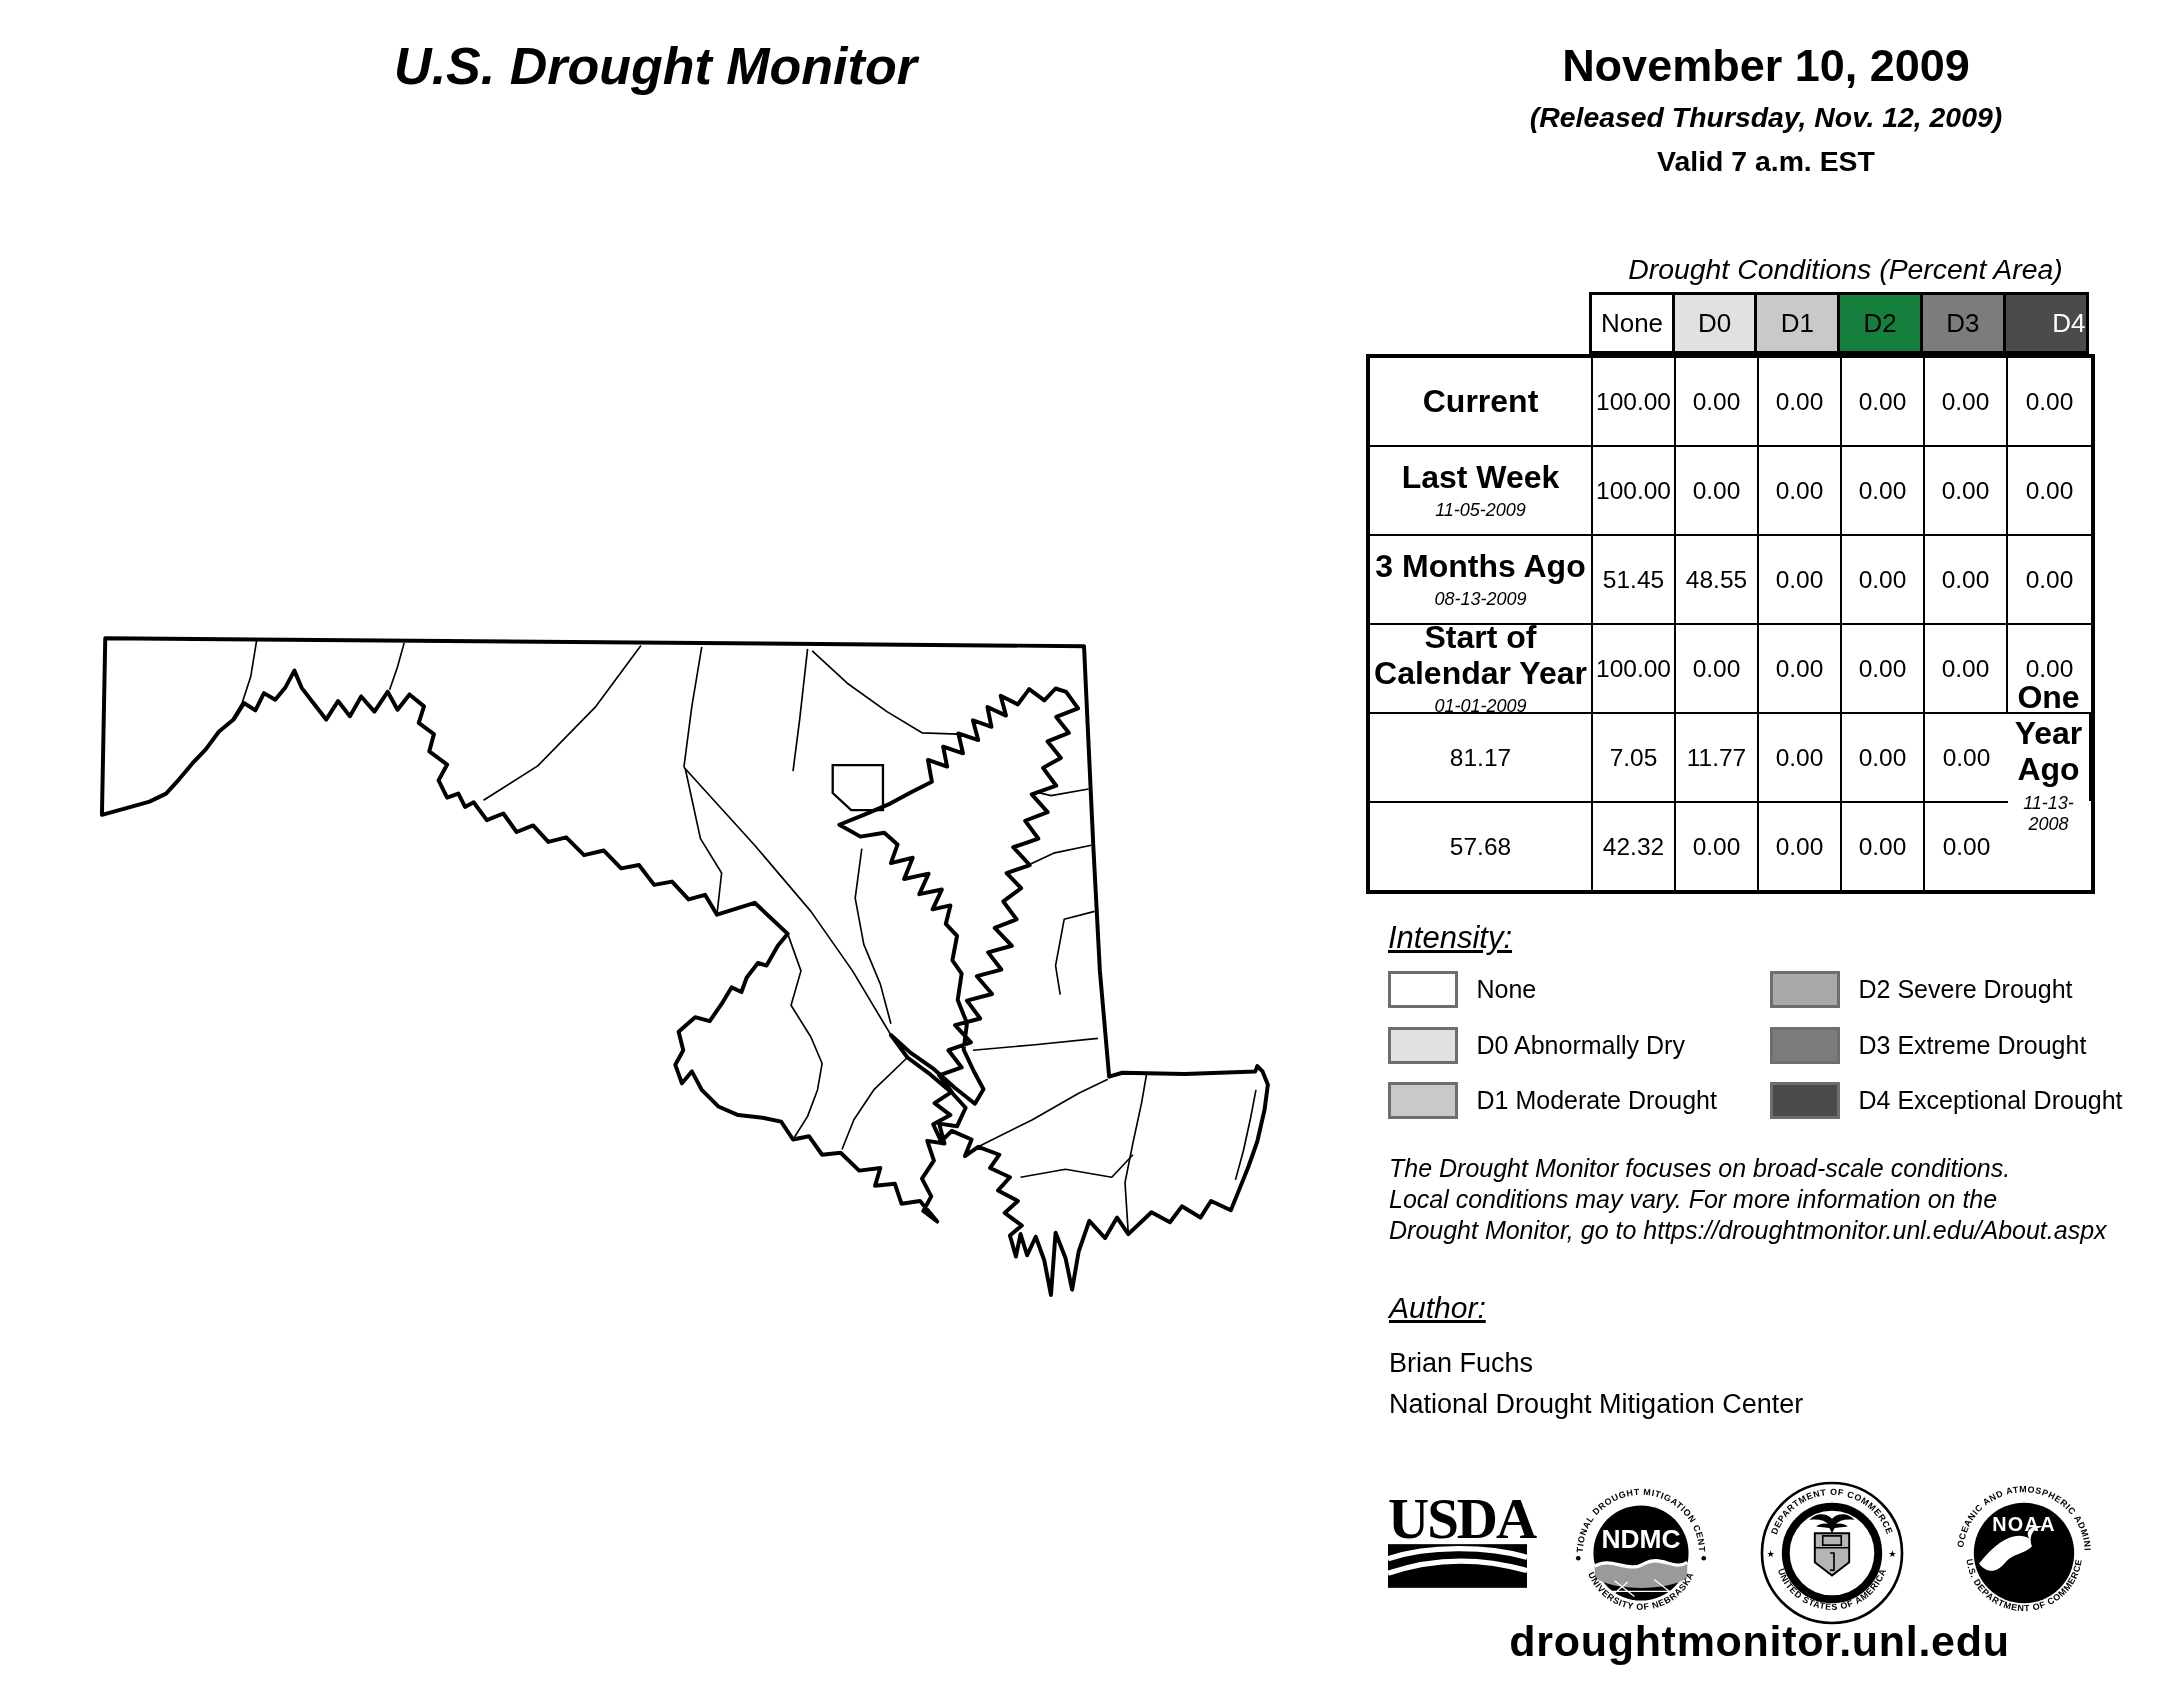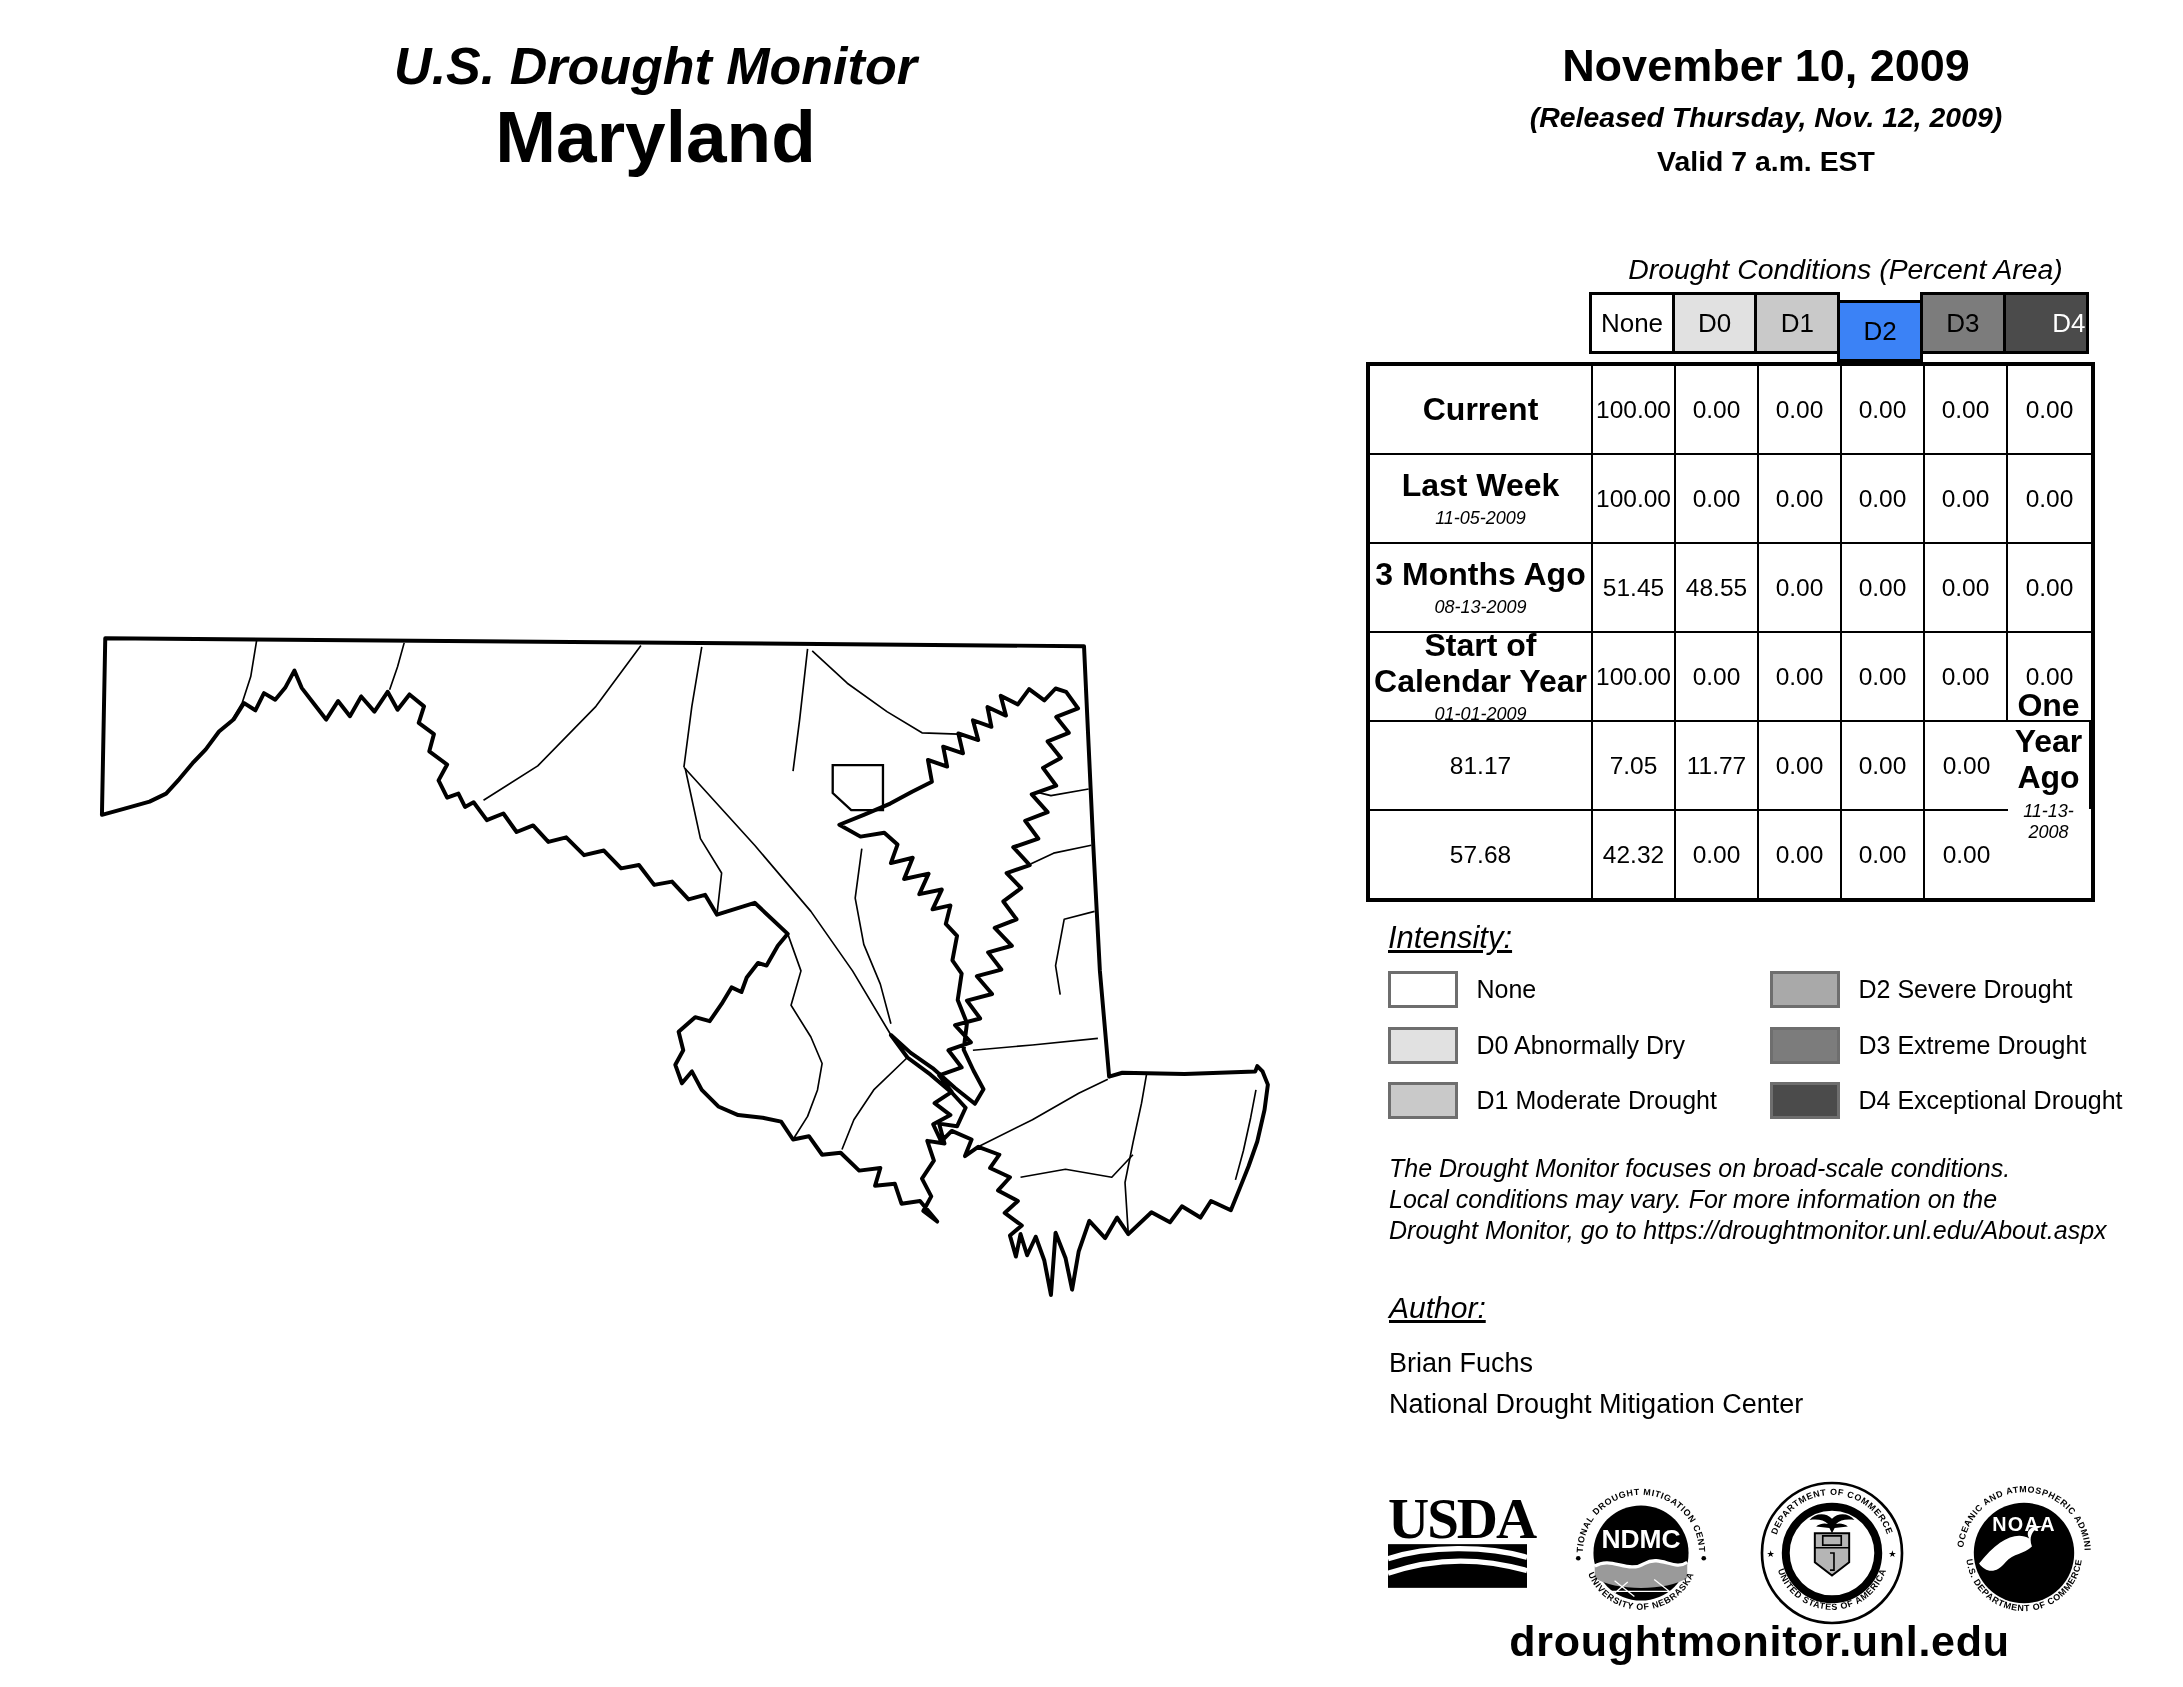--- a/index.html
+++ b/index.html
@@ -49,21 +49,20 @@
   .footer-url{left:1422px;top:1617px;width:675px;text-align:center;font-size:43px;font-weight:bold;letter-spacing:0.7px;}
 
   svg text{font-family:"Liberation Sans",sans-serif;}
   .ringtext{font-size:13.5px;font-weight:bold;letter-spacing:1px;}
 </style>
 </head>
 <body>
 
 <div class="abs title-block">
   <div class="title-main">U.S. Drought Monitor</div>
-  <div class="title-state">Maryland</div>
 </div>
 
 <div class="abs" style="left:93px;top:627px;">
 <svg width="1201" height="701" viewBox="0 0 1815 1060">
 
   <path fill="#ffffff" stroke="#000000" stroke-width="6" stroke-linejoin="round" d="
     M 18,17 L 1498,29
     L 1505,180 L 1512,330 L 1522,520 L 1536,680
     L 1556,674 L 1650,676 L 1757,672 L 1760,664 L 1768,672
     L 1776,692 L 1771,730 L 1760,778 L 1747,815 L 1733,850 L 1720,882
@@ -147,21 +146,21 @@
   <div class="dm-header">
     <div class="hcell" style="background-color: rgb(255, 255, 255);">
         <span>None</span>
       </div>
     <div class="hcell" style="background-color: rgb(225, 225, 225);">
         <span>D0</span>
       </div>
     <div class="hcell" style="background-color: rgb(201, 201, 201);">
         <span>D1</span>
       </div>
-    <div class="hcell" style="background-color: #3b82f6; margin-top: 8px;">
+    <div class="hcell" style="background-color: #15803d;">
         <span>D2</span>
       </div>
     <div class="hcell" style="background-color: rgb(124, 124, 124);">
         <span style="color: #000000;">D3</span>
       </div>
     <div class="hcell" style="background-color: rgb(75, 75, 75); justify-content: flex-end;">
         <span style="color: rgb(255, 255, 255);">D4</span>
       </div>
   </div>
   <div class="dm-body">

